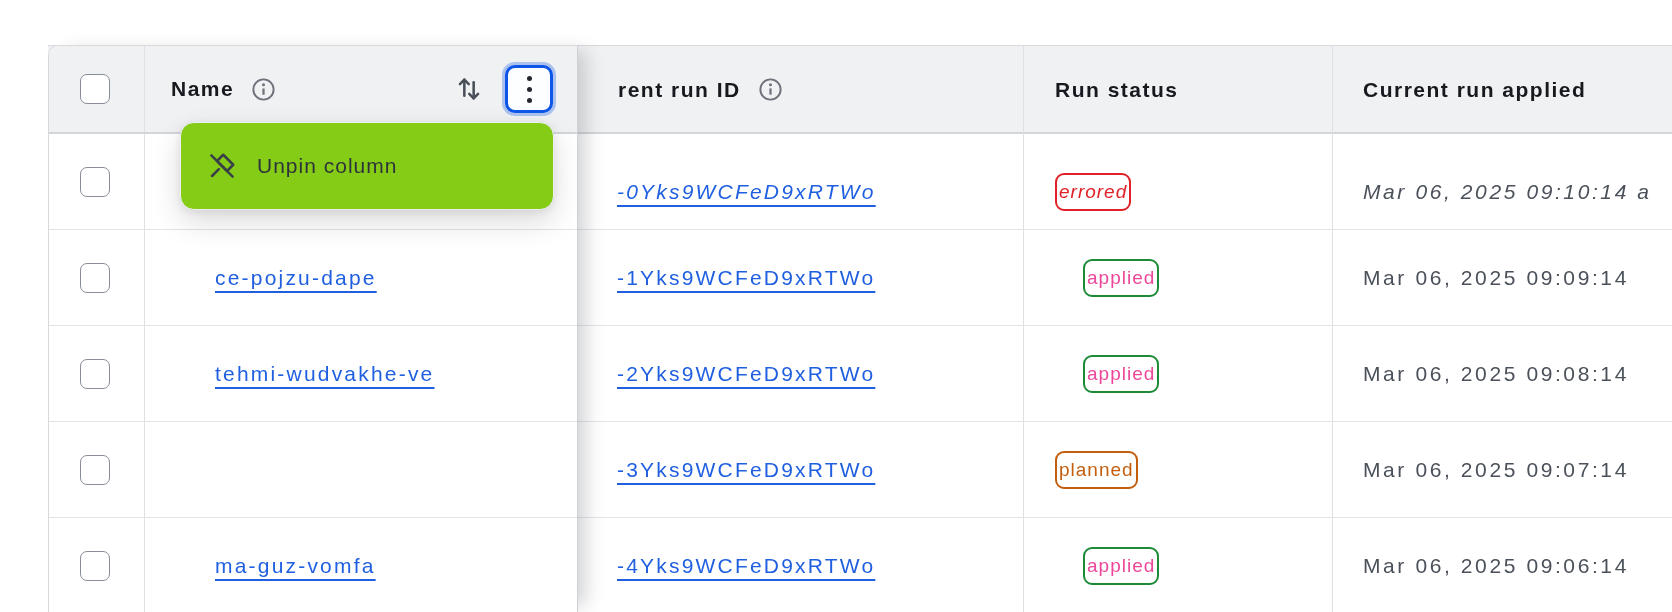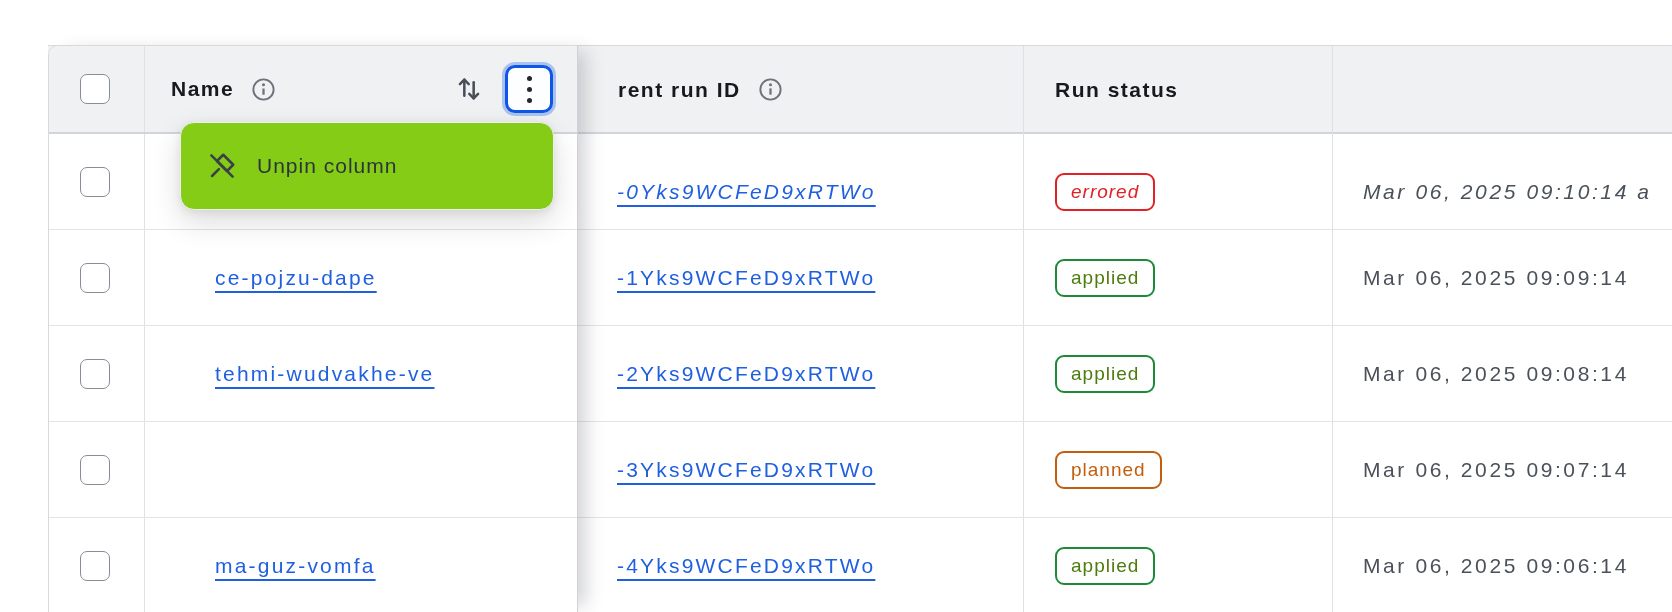--- a/index.html
+++ b/index.html
@@ -26,24 +26,24 @@
 
   .row-slot { position:absolute; height:96px; display:flex; align-items:center; white-space:nowrap; }
   .r0 { top:144px;font-style:italic; } .r1 { top:230px; } .r2 { top:326px; } .r3 { top:422px; } .r4 { top:518px; }
 
   a.tlink { color:#1f5fe0; font-size:21px; letter-spacing:2.2px; text-decoration:underline;
             text-underline-offset:6px; text-decoration-thickness:2px; cursor:pointer; }
   .idcell { left:617px; }
   .namecell { left:166px; }
 
   .badgecell { left:1055px; }
-  .badge { display:inline-block; font-size:19px; letter-spacing:1px; padding:6px 14px;
+  .badge { display:inline-block; font-size:19px; letter-spacing:1px; padding:6px 2px;
            border:2px solid; border-radius:9px; background:#fff; }
   .badge.errored { color:#e02228; border-color:#e02228; }
-  .badge.applied { color:#4d7c0f; border-color:#1d8a38; }
+  .badge.applied { color:#ec4899; border-color:#1d8a38;margin-left:28px; }
   .badge.planned { color:#c25e0e; border-color:#c25e0e;text-align:center; }
 
   .timecell { left:1363px; color:#4b515a; font-size:21px; letter-spacing:2.6px;text-align:right; }
 
   
   .pinned {
     position:absolute; left:48px; top:45px; width:530px; height:567px;
     background:#fff; border-left:1px solid #d7d9dd; border-top:1px solid #d7d9dd;
     border-right:1px solid #cfd1d6; border-top-left-radius:10px; overflow:hidden;
     box-shadow:14px 0 18px -6px rgba(60,64,72,0.22);
@@ -100,20 +100,21 @@
     <span>rent run ID</span>
     <span class="icon-gap">
       <svg width="27" height="27" viewBox="0 0 24 24" fill="none" stroke="#6d727b" stroke-width="1.7">
         <circle cx="12" cy="12" r="9"></circle>
           <line x1="12" y1="11" x2="12" y2="16.6" stroke-width="2"></line>
         <circle cx="12" cy="7.7" r="1.35" fill="#6d727b" stroke="none"></circle>
       </svg>
     </span>
   </div>
   <div class="hcell status">Run status</div>
+  <div class="hcell applied">Current run applied</div>
 
   <div class="row-slot idcell r0">
       <a class="tlink">-0Yks9WCFeD9xRTWo</a>
     </div>
   <div class="row-slot idcell r1">
       <a class="tlink">-1Yks9WCFeD9xRTWo</a>
     </div>
   <div class="row-slot idcell r2">
       <a class="tlink">-2Yks9WCFeD9xRTWo</a>
     </div>

